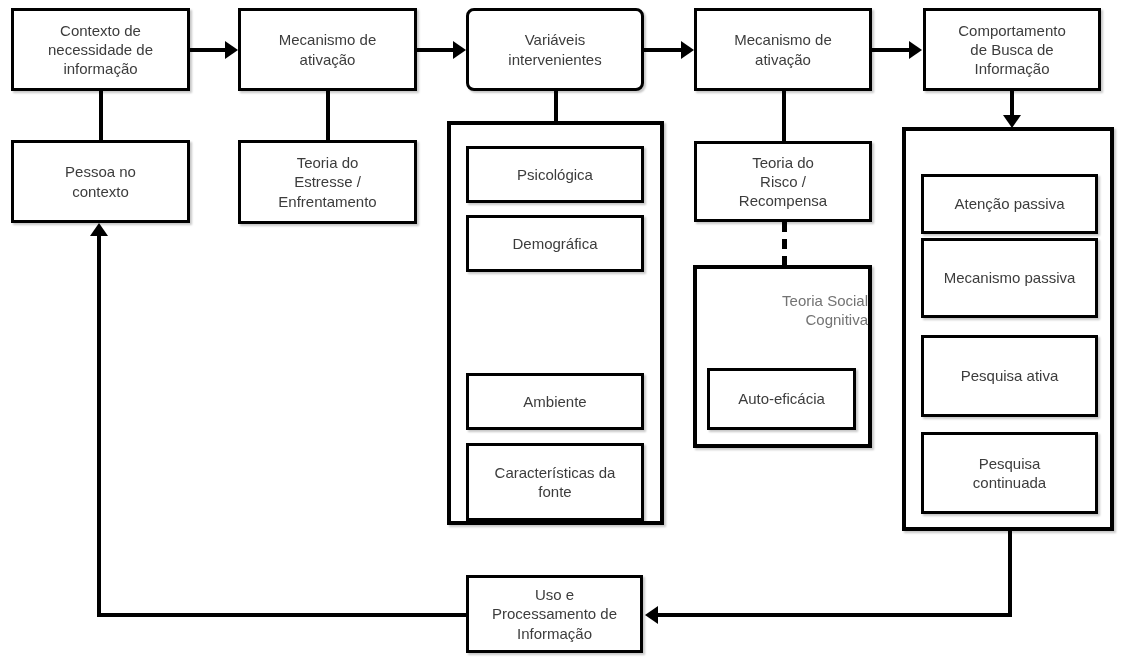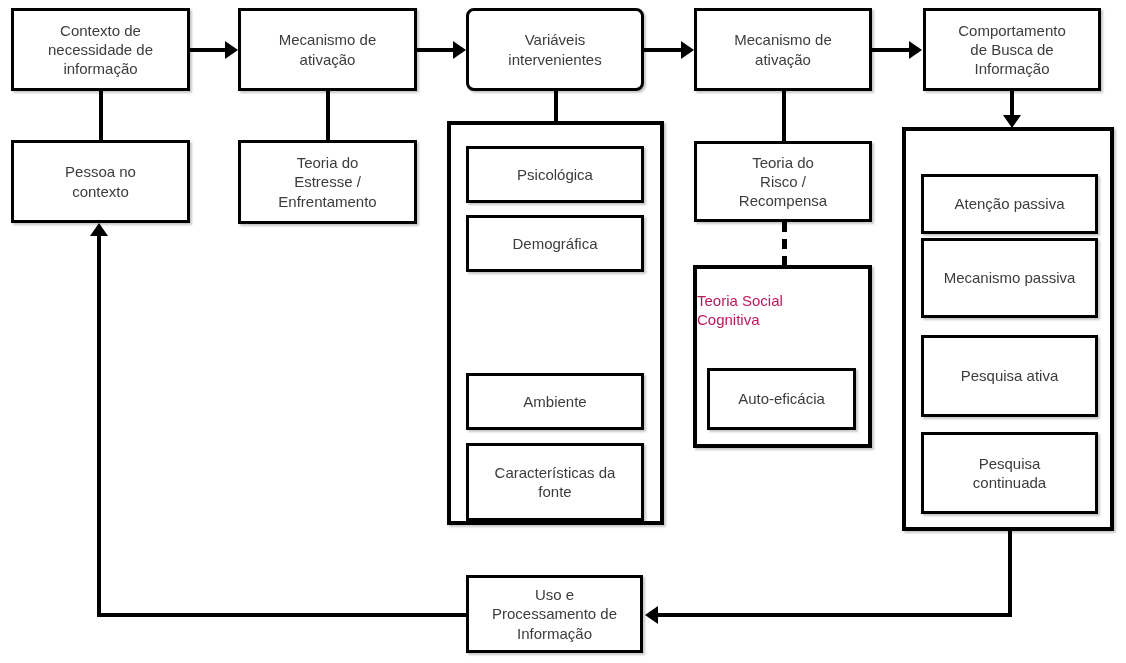--- a/index.html
+++ b/index.html
@@ -201,22 +201,22 @@
     <span>
       <span>Teoria do</span>
       <span>Risco /</span>
       <span>Recompensa</span>
     </span>
   </div>
 
   <div class="dashed-v" style="left:782px;top:222px;height:44px;"></div>
 
   <div class="container-box" style="left:693px;top:265px;width:179px;height:183px;">
-    <div style="position:absolute;left:0;top:22px;width:100%;text-align:left;
-                font-size:15px;line-height:1.28;color:#be185d;">
+    <div style="position:absolute;left:0;top:22px;width:100%;text-align:right;
+                font-size:15px;line-height:1.28;color:#737373;">
       <span>Teoria Social</span><br>
       <span>Cognitiva</span>
     </div>
   </div>
 
   <div class="box inner" style="left:707px;top:368px;width:149px;height:62px;">
     <span>
       <span>Auto-eficácia</span>
     </span>
   </div>

